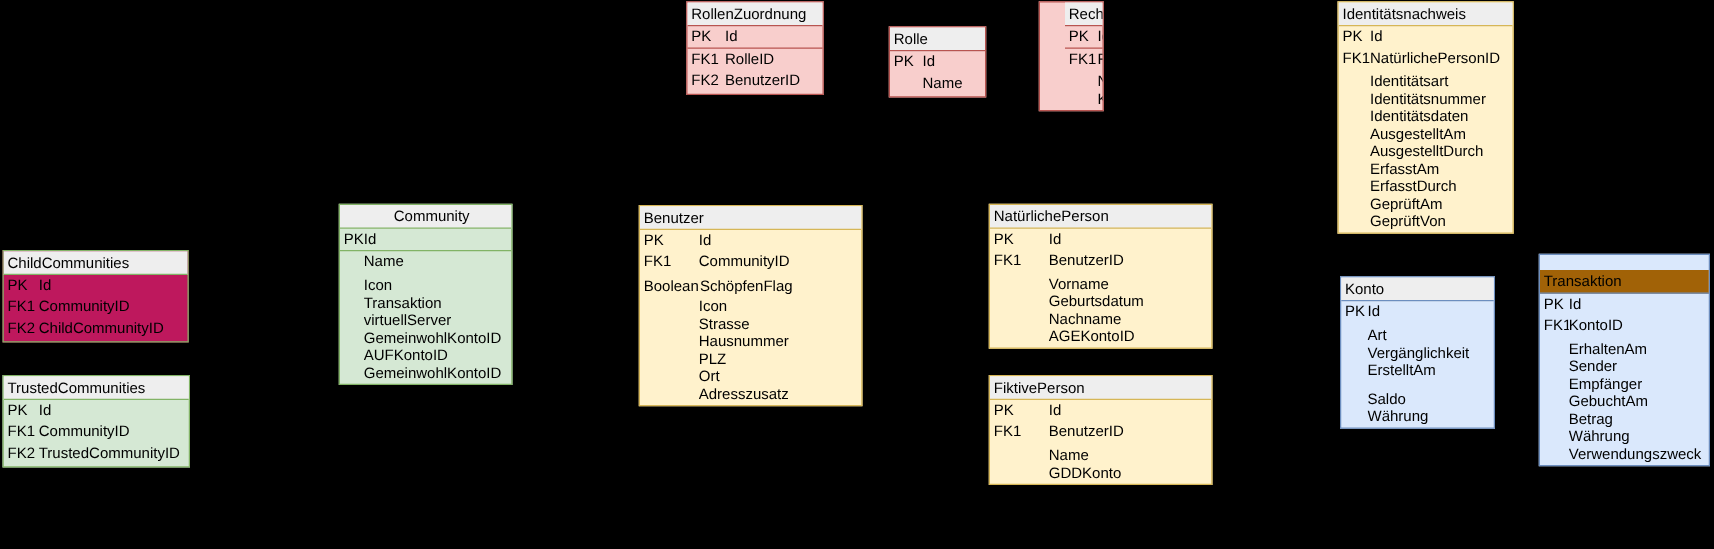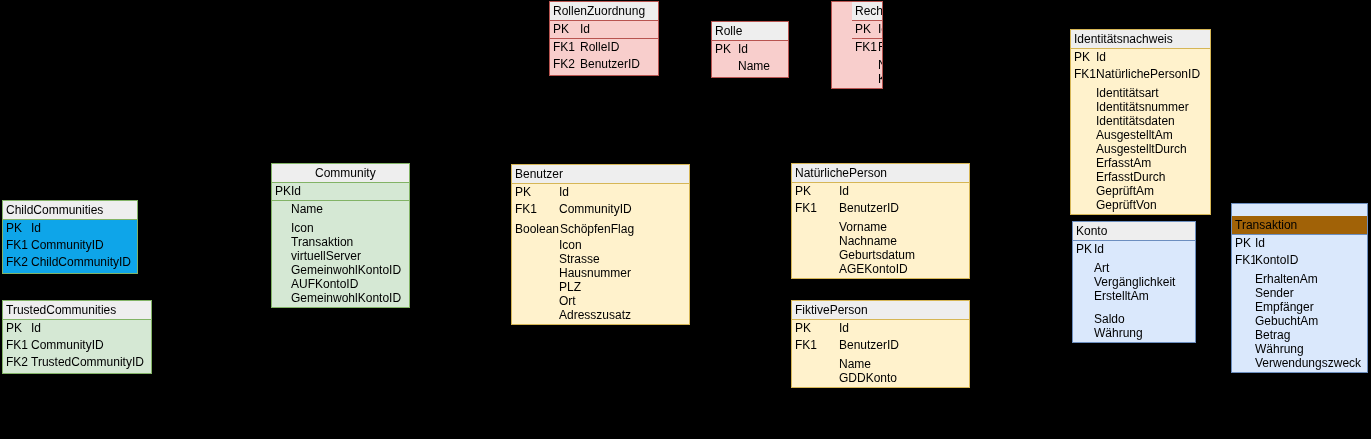--- a/index.html
+++ b/index.html
@@ -98,21 +98,21 @@
       <div class="gap" style="height: 2px;"></div>
       <div class="row line">
         <span class="key" style="width: 26px;"></span>
         <span class="name">Name</span>
       </div>
       <div class="row line">
         <span class="key" style="width: 26px;"></span>
         <span class="name">Key</span>
       </div>
     </div>
-    <div class="entity" style="left: 1070px; top: 1px; width: 141px; background: rgb(255, 242, 204); border-color: rgb(214, 182, 86); margin-top: 28px;">
+    <div class="entity" style="left: 1070px; top: 1px; width: 141px; background: rgb(255, 242, 204); border-color: rgb(214, 182, 86);">
       <div class="hdr" style="background: rgb(238, 238, 238); border-bottom-color: rgb(214, 182, 86);">Identitätsnachweis</div>
       <div class="row">
         <span class="key" style="width: 25px;">PK</span>
         <span class="name">Id</span>
       </div>
       <div class="row">
         <span class="key" style="width: 25px;">FK1</span>
         <span class="name">NatürlichePersonID</span>
       </div>
       <div class="gap" style="height: 3px;"></div>
@@ -146,21 +146,21 @@
       </div>
       <div class="row line">
         <span class="key" style="width: 25px;"></span>
         <span class="name">GeprüftAm</span>
       </div>
       <div class="row line">
         <span class="key" style="width: 25px;"></span>
         <span class="name">GeprüftVon</span>
       </div>
     </div>
-    <div class="entity" style="left: 2px; top: 200px; width: 136px; background: #0ea5e9; border-color: rgb(130, 179, 102);">
+    <div class="entity" style="left: 2px; top: 200px; width: 149px; background: #be185d; border-color: rgb(130, 179, 102);">
       <div class="hdr" style="background: rgb(238, 238, 238); border-bottom-color: rgb(130, 179, 102);">ChildCommunities</div>
       <div class="row">
         <span class="key" style="width: 28px;">PK</span>
         <span class="name">Id</span>
       </div>
       <div class="row">
         <span class="key" style="width: 28px;">FK1</span>
         <span class="name">CommunityID</span>
       </div>
       <div class="row">
@@ -270,25 +270,25 @@
         <span class="key" style="width: 47px;">FK1</span>
         <span class="name">BenutzerID</span>
       </div>
       <div class="gap" style="height: 3px;"></div>
       <div class="row line">
         <span class="key" style="width: 47px;"></span>
         <span class="name">Vorname</span>
       </div>
       <div class="row line">
         <span class="key" style="width: 47px;"></span>
+        <span class="name">Geburtsdatum</span>
+      </div>
+      <div class="row line">
+        <span class="key" style="width: 47px;"></span>
         <span class="name">Nachname</span>
-      </div>
-      <div class="row line">
-        <span class="key" style="width: 47px;"></span>
-        <span class="name">Geburtsdatum</span>
       </div>
       <div class="row line">
         <span class="key" style="width: 47px;"></span>
         <span class="name">AGEKontoID</span>
       </div>
     </div>
     <div class="entity" style="left: 791px; top: 300px; width: 179px; background: rgb(255, 242, 204); border-color: rgb(214, 182, 86);">
       <div class="hdr" style="background: rgb(238, 238, 238); border-bottom-color: rgb(214, 182, 86);">FiktivePerson</div>
       <div class="row">
         <span class="key" style="width: 47px;">PK</span>

